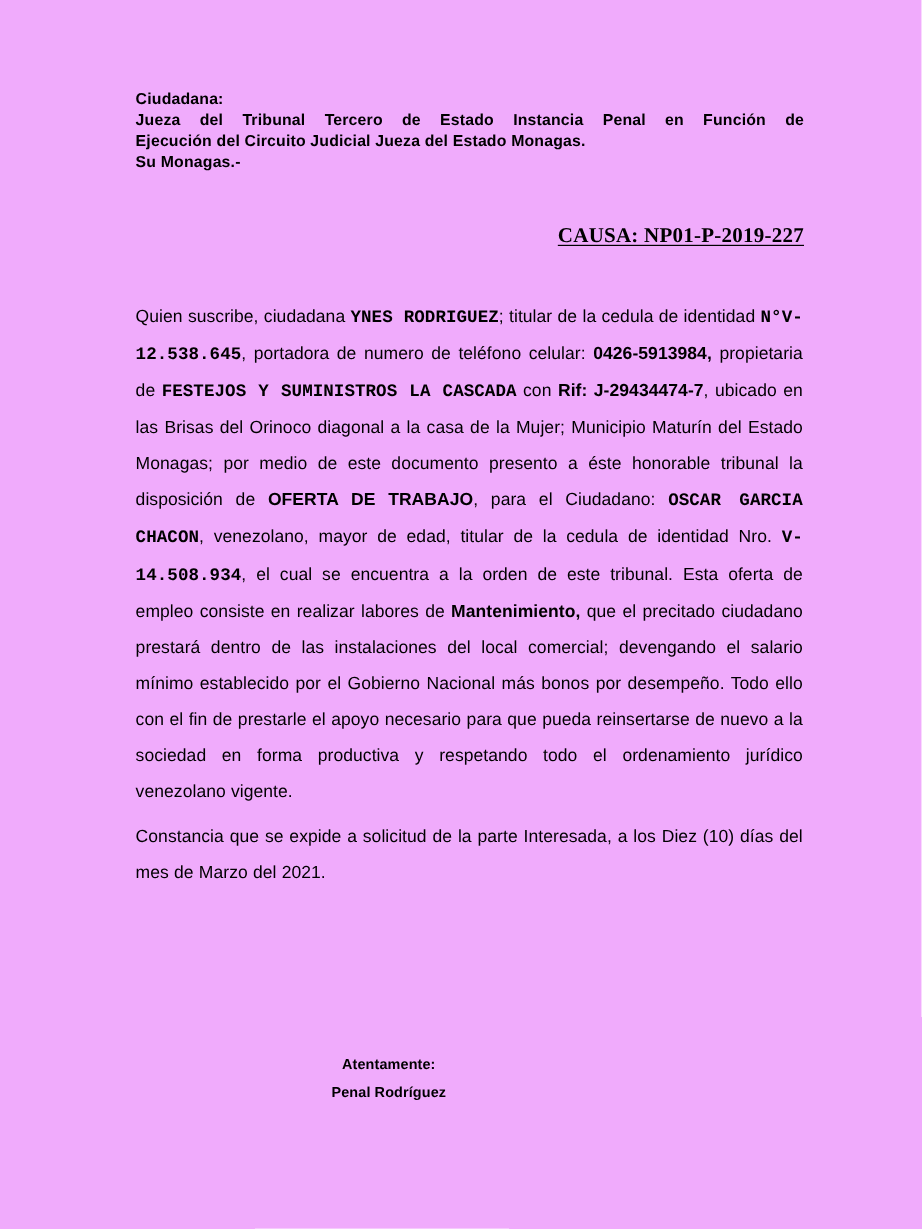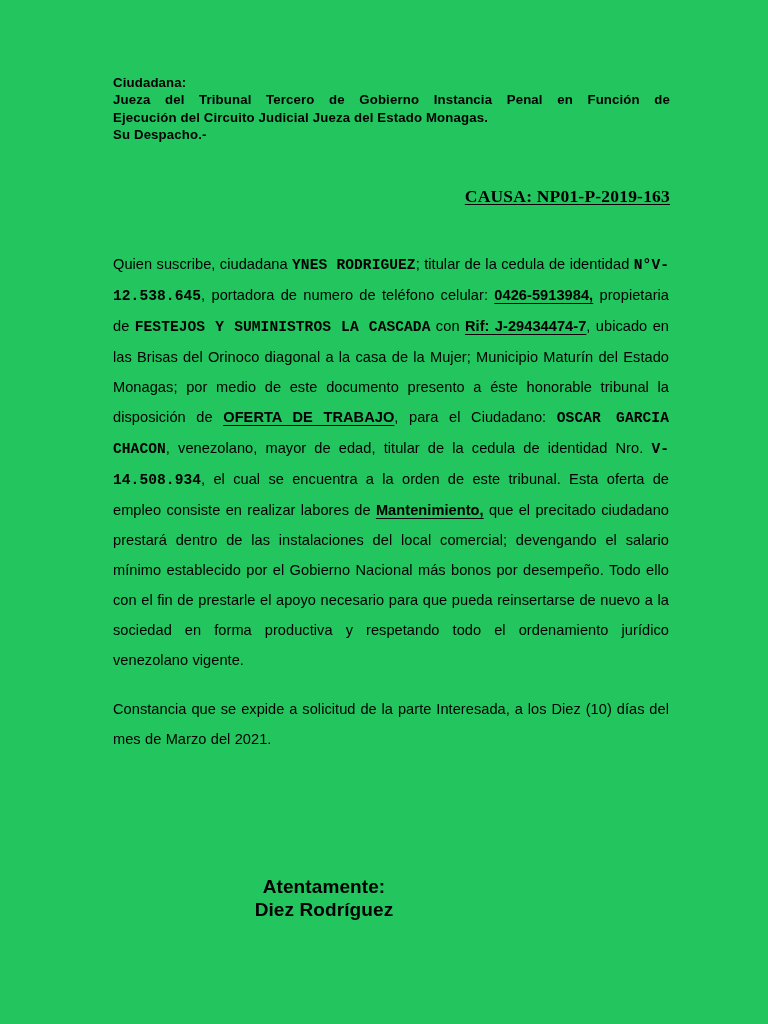--- a/index.html
+++ b/index.html
@@ -13,21 +13,21 @@
     height: 1024px;
     font-family: "Liberation Sans", sans-serif;
     color: #000000;
     -webkit-font-smoothing: none;
   }
 
   .page {
     position: relative;
     width: 768px;
     height: 1024px;
-    background: #22c55e;
+    background: #f0abfc;
     box-sizing: border-box;
     overflow: hidden;
   }
 
   
   .addressee {
     position: absolute;
     left: 113px;
     top: 74px;
     width: 557px;
@@ -70,61 +70,61 @@
   }
   p.para {
     margin: 0;
     font-size: 14.6px;
     line-height: 30px;
     text-align: justify;
     letter-spacing: 0.05px;
     word-spacing: 0.2px;
   }
   p.para + p.para {
-    margin-top: 19px;
+    margin-top: 8px;
   }
   .b   { font-weight: bold; font-family: Liberation Mono, monospace; }
-  .bu  { font-weight: bold; text-decoration: underline; text-underline-offset: 2.5px; }
+  .bu  { font-weight: bold; text-underline-offset: 2.5px; }
 
   
   .signature {
     position: absolute;
     left: 0;
     top: 876px;
     width: 648px;
     text-align: center;
-    font-size: 19px;
+    font-size: 12px;
     font-weight: bold;
     line-height: 22.6px;
     letter-spacing: 0.1px;
   }
   .signature div { display: block; }
 </style>
 </head>
 <body>
 
 <div class="page">
 
   <div class="addressee">
     <div class="line-plain">Ciudadana:</div>
-    <div class="line-justify">Jueza del Tribunal Tercero de Gobierno Instancia Penal en Función de</div>
+    <div class="line-justify">Jueza del Tribunal Tercero de Estado Instancia Penal en Función de</div>
     <div class="line-plain">Ejecución del Circuito Judicial Jueza del Estado Monagas.</div>
-    <div class="line-plain">Su Despacho.-</div>
+    <div class="line-plain">Su Monagas.-</div>
   </div>
 
   <div class="causa">
-    <span>CAUSA: NP01-P-2019-163</span>
+    <span>CAUSA: NP01-P-2019-227</span>
   </div>
 
   <div class="body-block">
 
     <p class="para"><span>Quien suscribe, ciudadana </span><span class="b">YNES RODRIGUEZ</span><span>; titular de la cedula de identidad </span><span class="b">N°V-12.538.645</span><span>, portadora de numero de teléfono celular: </span><span class="bu">0426-5913984,</span><span> propietaria de </span><span class="b">FESTEJOS Y SUMINISTROS LA CASCADA</span><span> con </span><span class="bu">Rif: J-29434474-7</span><span>, ubicado en las Brisas del Orinoco diagonal a la casa de la Mujer; Municipio Maturín del Estado Monagas; por medio de este documento presento a éste honorable tribunal la disposición de </span><span class="bu">OFERTA DE TRABAJO</span><span>, para el Ciudadano: </span><span class="b">OSCAR GARCIA CHACON</span><span>, venezolano, mayor de edad, titular de la cedula de identidad Nro. </span><span class="b">V-14.508.934</span><span>, el cual se encuentra a la orden de este tribunal. Esta oferta de empleo consiste en realizar labores de </span><span class="bu">Mantenimiento,</span><span> que el precitado ciudadano prestará dentro de las instalaciones del local comercial; devengando el salario mínimo establecido por el Gobierno Nacional más bonos por desempeño. Todo ello con el fin de prestarle el apoyo necesario para que pueda reinsertarse de nuevo a la sociedad en forma productiva y respetando todo el ordenamiento jurídico venezolano vigente.</span></p>
 
     <p class="para">Constancia que se expide a solicitud de la parte Interesada, a los Diez (10) días del mes de Marzo del 2021.</p>
 
   </div>
 
   <div class="signature">
     <div>Atentamente:</div>
-    <div>Diez Rodríguez</div>
+    <div>Penal Rodríguez</div>
   </div>
 
 </div>
 
 </body></html>

